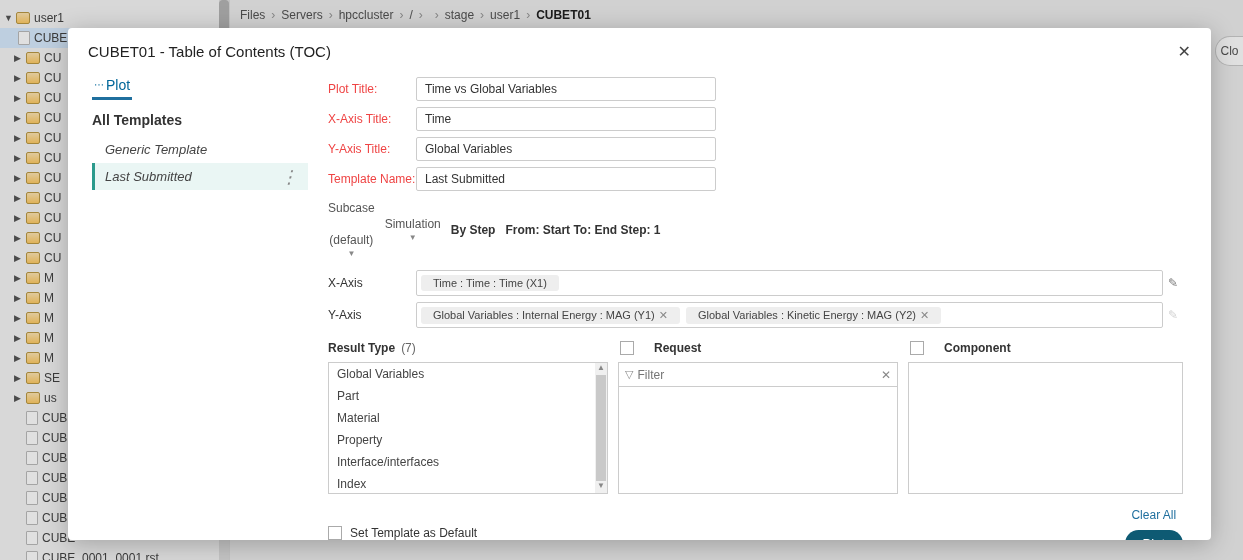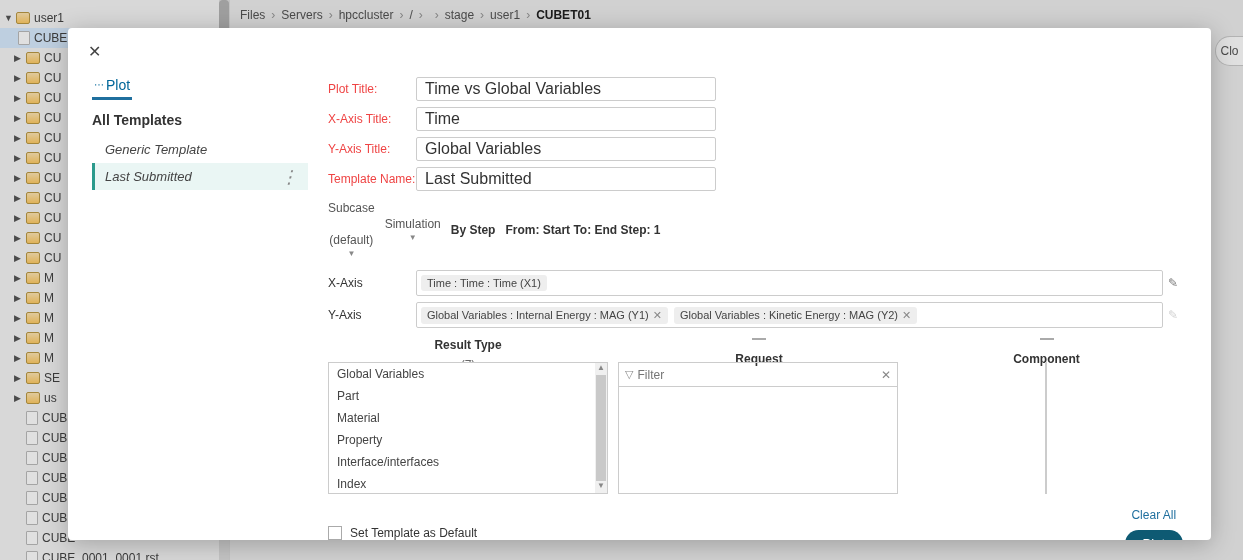--- a/index.html
+++ b/index.html
@@ -38,43 +38,43 @@
 .tab .dots::before { content:"⋯"; font-size:10px; letter-spacing:-2px; position:relative; top:-2px; }
 .section-head { font-weight: 600; font-size: 14px; margin: 8px 0; }
 .tmpl-item { padding: 6px 10px; font-size: 13px; color: #444; border-left: 3px solid transparent; display:flex; justify-content:space-between; align-items:center;font-style:italic; }
 .tmpl-item.active { background: #eaf6f4; border-left-color: #2b9a8c; }
 .tmpl-item .kebab { color:#888; font-size:18px; line-height:0; }
 
 
 .form-area { flex:1; padding: 12px 28px 12px 20px; overflow:auto; }
 .form-row { display:flex; align-items:center; margin-bottom: 6px; }
 .form-row label { width: 88px; font-size: 12px; color: #ef4444; }
-.form-row input[type=text] { flex: 0 0 300px; height: 24px; border:1px solid #ccc; border-radius:2px; padding: 2px 8px; font-size:16px; color:#333; }
+.form-row input[type=text] { flex: 0 0 300px; height: 24px; border:1px solid #ccc; border-radius:2px; padding: 2px 8px; font-size:12px; color:#333; }
 
 .params-line { display:flex; align-items:center; gap: 10px; font-size:12px; color:#333; margin: 10px 0 12px 0; }
 .params-line .dd { display:flex; align-items:center; gap:2px; color:#555;flex-direction:column; }
 .params-line .dd .car { font-size:8px; color:#888; }
 .params-line .bold { font-weight:600; }
 
 .axis-row { display:flex; align-items:center; margin-bottom:6px; }
 .axis-row .lab { width: 88px; font-size:12px; }
 .axis-box { flex:1; border:1px solid #ccc; border-radius:2px; min-height:26px; padding:3px 4px; display:flex; gap:6px; flex-wrap:wrap; align-items:center; }
 .axis-edit { width:20px; text-align:center; color:#777; font-size:12px; cursor:pointer; }
 .axis-edit.dim { opacity:0.35; }
-.chip { background:#eee; border-radius:3px; padding:2px 6px; font-size:11px; color:#444; display:inline-flex; align-items:center; gap:4px; }
+.chip { background:#eee; border-radius:3px; padding:2px 12px; font-size:11px; color:#444; display:inline-flex; align-items:center; gap:4px; }
 .chip .x { color:#888; cursor:pointer; }
 
 .cols { display:flex; gap:10px; margin-top:10px; }
 .col { display:flex; flex-direction:column; }
-.col-head { display:flex; align-items:center; gap:6px; font-size:12px; font-weight:600; margin-bottom:4px; height:20px;flex-direction:column; }
+.col-head { display:flex; align-items:center; gap:6px; font-size:12px; font-weight:600; margin-bottom:4px; height:20px; }
 .col-head .count { font-weight:400; color:#666; }
 .cbox { width:14px; height:14px; border:1px solid #aaa; background:#fff; }
 .result-col { width: 280px; }
 .request-col { width: 280px; }
-.component-col { width: 275px; align-items: center; }
+.component-col { width: 275px; }
 .listbox { border:1px solid #ccc; height: 132px; overflow:hidden; position:relative; background:#fff; }
 .listbox .row { padding: 4px 8px; font-size:12px; color:#444; }
 .listbox .sbar { position:absolute; right:0; top:0; bottom:0; width:12px; background:#f0f0f0; display:flex; flex-direction:column; justify-content:space-between; }
 .listbox .sbar .arrow { height:12px; text-align:center; font-size:8px; color:#888; }
 .listbox .sbar .thumb { flex:1; background:#c9c9c9; margin:0 1px; }
 .filter-wrap { display:flex; align-items:center; border:1px solid #ccc; border-bottom:none; height:24px; padding: 2px 6px; }
 .filter-wrap input { flex:1; border:none; outline:none; font-size:12px; color:#888; }
 .filter-wrap .funnel { color:#888; font-size:11px; margin-right:4px; }
 .filter-wrap .clear { color:#888; font-size:12px; cursor:pointer; }
 
@@ -255,20 +255,21 @@
 </div>
 
 <div class="close-btn-bg">
     <span>Clo</span>
   </div>
 
 <div class="overlay"></div>
 
 <div class="modal">
   <div class="modal-header">
+    <div class="modal-title">CUBET01 - Table of Contents (TOC)</div>
     <div class="modal-close">✕</div>
   </div>
   <div class="modal-body">
     <div class="left-col">
       <div class="tab-row">
         <span class="tab">
           <span class="dots"></span>
           <span>Plot</span>
         </span>
       </div>

